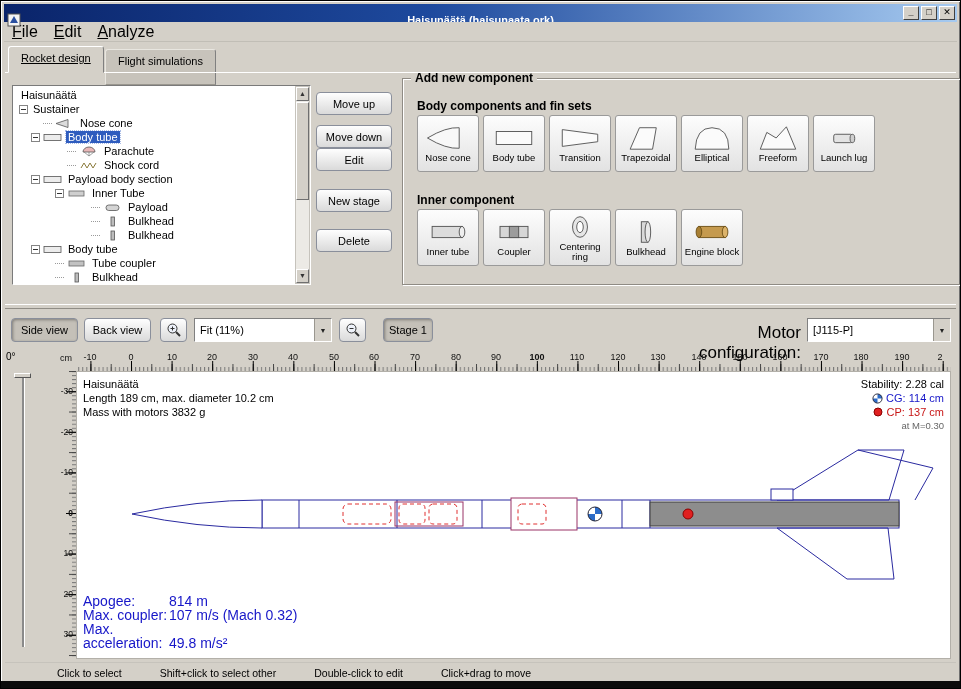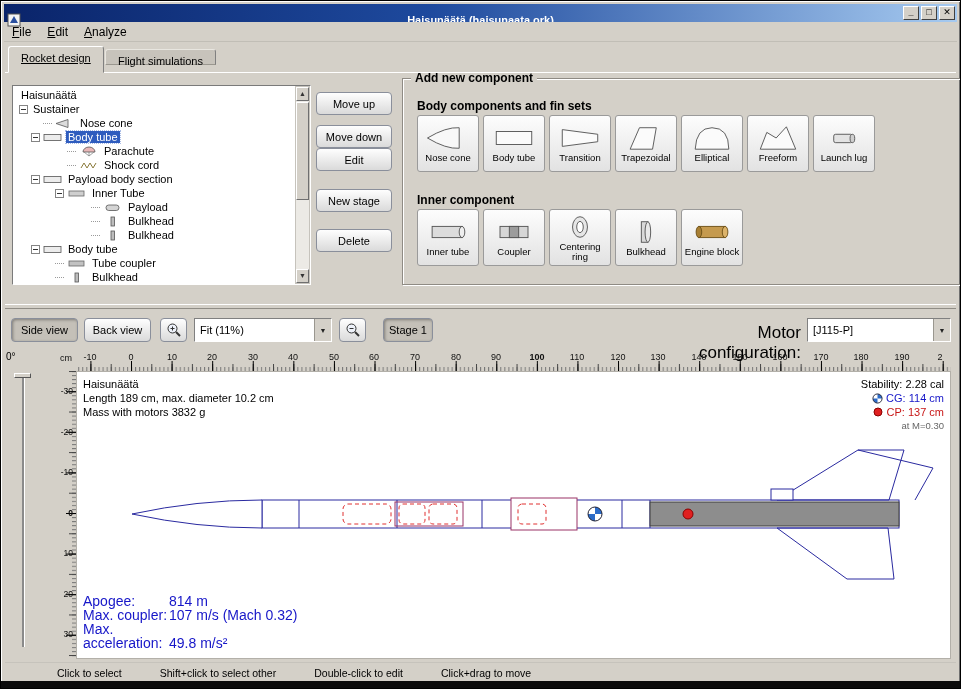--- a/index.html
+++ b/index.html
@@ -12,28 +12,28 @@
   .titlebar { left:3px; top:3px; right:3px; height:32px; position:absolute;
               background:linear-gradient(90deg,#0a246a 0%,#1e4a9e 45%,#a6caf0 100%);
               display:flex; align-items:center; }
   .title-text { position:absolute; left:0; right:0; text-align:center; color:#fff; font-weight:bold; font-size:11px; }
   .win-icon { margin-left:3px; width:14px; height:14px; z-index:2; }
   .win-buttons { position:absolute; right:2px; top:2px; display:flex; gap:2px; z-index:2; }
   .win-btn { width:16px; height:14px; background:#d4d0c8; border:1px solid; border-color:#fff #404040 #404040 #fff;
              font-size:9px; font-weight:bold; line-height:11px; text-align:center; color:#000; }
   .menubar { left:3px; top:21px; right:3px; height:20px; position:absolute; background:#d4d0c8;
              display:flex; align-items:center; border-bottom:1px solid #c1beb6; }
-  .menu-item { display:inline-block; padding:2px 8px; font-size:12px; }
+  .menu-item { display:inline-block; padding:2px 8px; font-size:16px; }
   .menu-item::first-letter { text-decoration:underline; }
 
   
   .tab { position:absolute; font-size:11px; padding:5px 12px; border:1px solid; }
   .tab.active { left:7px; top:45px; height:27px; background:#d4d0c8; z-index:3;
                 border-color:#fff #808080 #d4d0c8 #fff; border-radius:3px 3px 0 0;text-decoration:underline; }
-  .tab.inactive { left:104px; top:48px; height:16px; background:#c7c3bb;
+  .tab.inactive { left:104px; top:48px; height:36px; background:#c7c3bb;
                   border-color:#e8e6e0 #808080 #9a978f #e8e6e0; border-radius:3px 3px 0 0; }
   .tab-line { left:4px; right:4px; top:71px; height:1px; background:#fff; position:absolute; z-index:2; }
 
   
   .tree { left:11px; top:84px; width:299px; height:200px; position:absolute; background:#fff;
           border:1px solid; border-color:#7a7a7a #fff #fff #7a7a7a; padding:2px 16px 2px 2px; overflow:hidden; }
   .tree-row { height:14px; display:flex; align-items:center; font-size:11px; white-space:nowrap; }
   .ind { display:inline-block; height:1px; }
   .exp { display:inline-block; width:9px; height:9px; border:1px solid #848484; background:#fff;
          position:relative; margin-right:3px; flex:none; }

